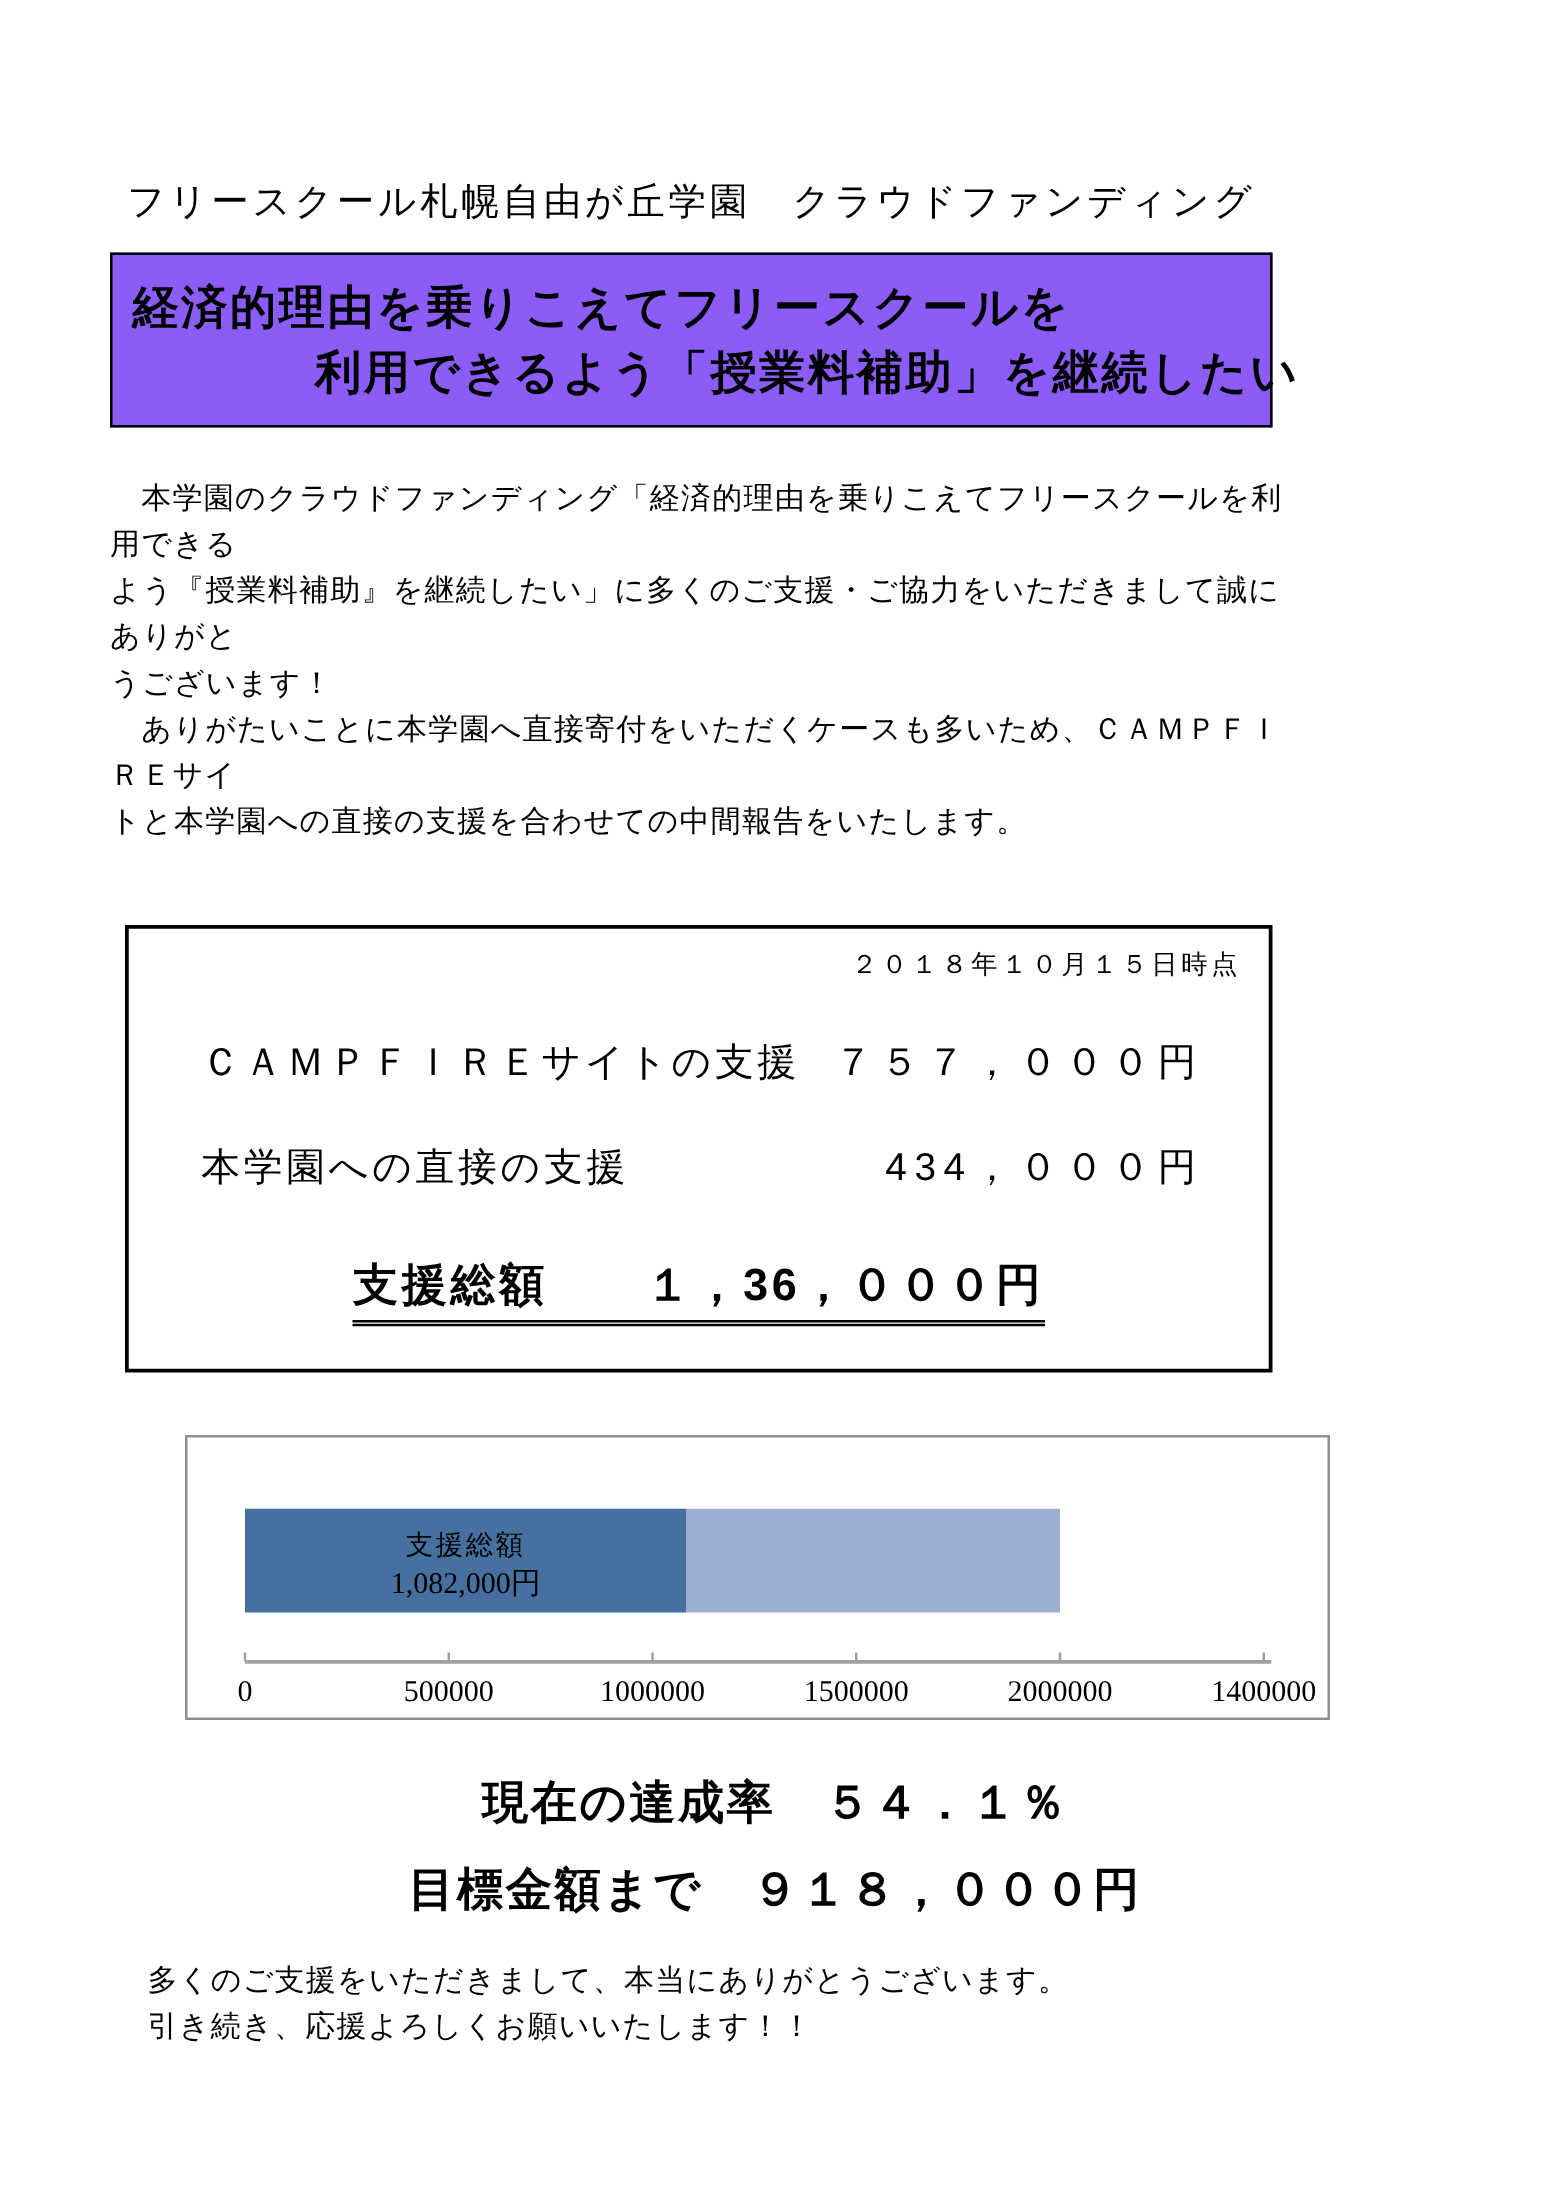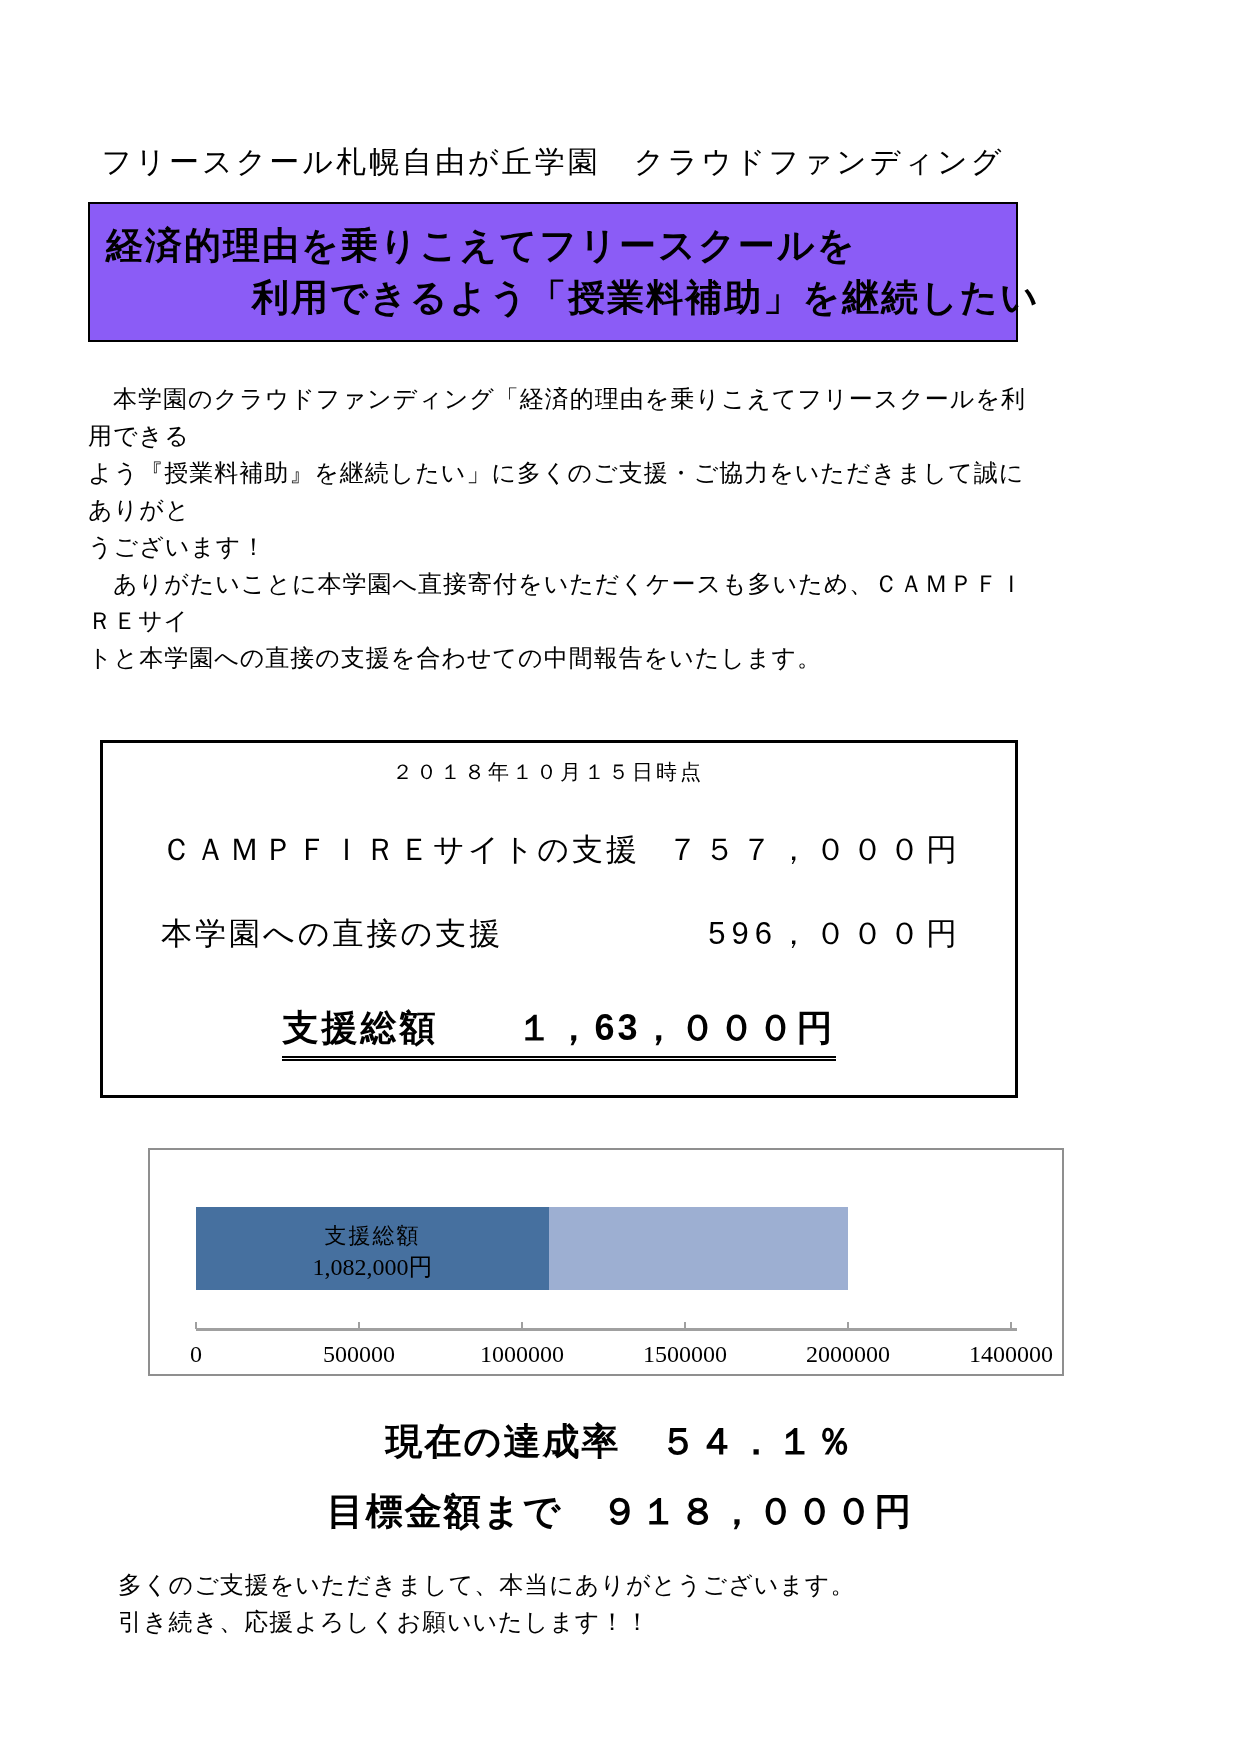--- a/index.html
+++ b/index.html
@@ -50,21 +50,21 @@
     white-space:pre-line;
   }
   .summary-box {
     margin:64px 0 0 100px;
     width:918px;
     border:3px solid #000;
     padding-bottom:34px;
   }
   .box-date {
     padding:14px 22px 0 0;
-    text-align:center;
+    text-align:right;
     font-size:21px;
     letter-spacing:3px;
     line-height:30px;
   }
   .box-row {
     display:flex;
     justify-content:space-between;
     align-items:center;
     margin-top:42px;
     padding:0 52px 0 58px;
@@ -174,24 +174,24 @@
 トと本学園への直接の支援を合わせての中間報告をいたします。</div>
 
   <div class="summary-box">
     <div class="box-date">２０１８年１０月１５日時点</div>
     <div class="box-row">
       <span class="row-label">ＣＡＭＰＦＩＲＥサイトの支援</span>
       <span class="row-amount">７５７，０００円</span>
     </div>
     <div class="box-row">
       <span class="row-label">本学園への直接の支援</span>
-      <span class="row-amount">596，０００円</span>
+      <span class="row-amount">434，０００円</span>
     </div>
     <div class="box-total">
-      <span>支援総額　　１，63，０００円</span>
+      <span>支援総額　　１，36，０００円</span>
     </div>
   </div>
 
   <div class="chart-frame">
     <div class="bar-track">
       <div class="bar-seg seg-raised" style="width: 353px; background: rgb(70, 112, 159);">
         <div class="bar-label">
           <div class="bar-label-l1">支援総額</div>
           <div class="bar-label-l2">1,082,000円</div>
         </div>

